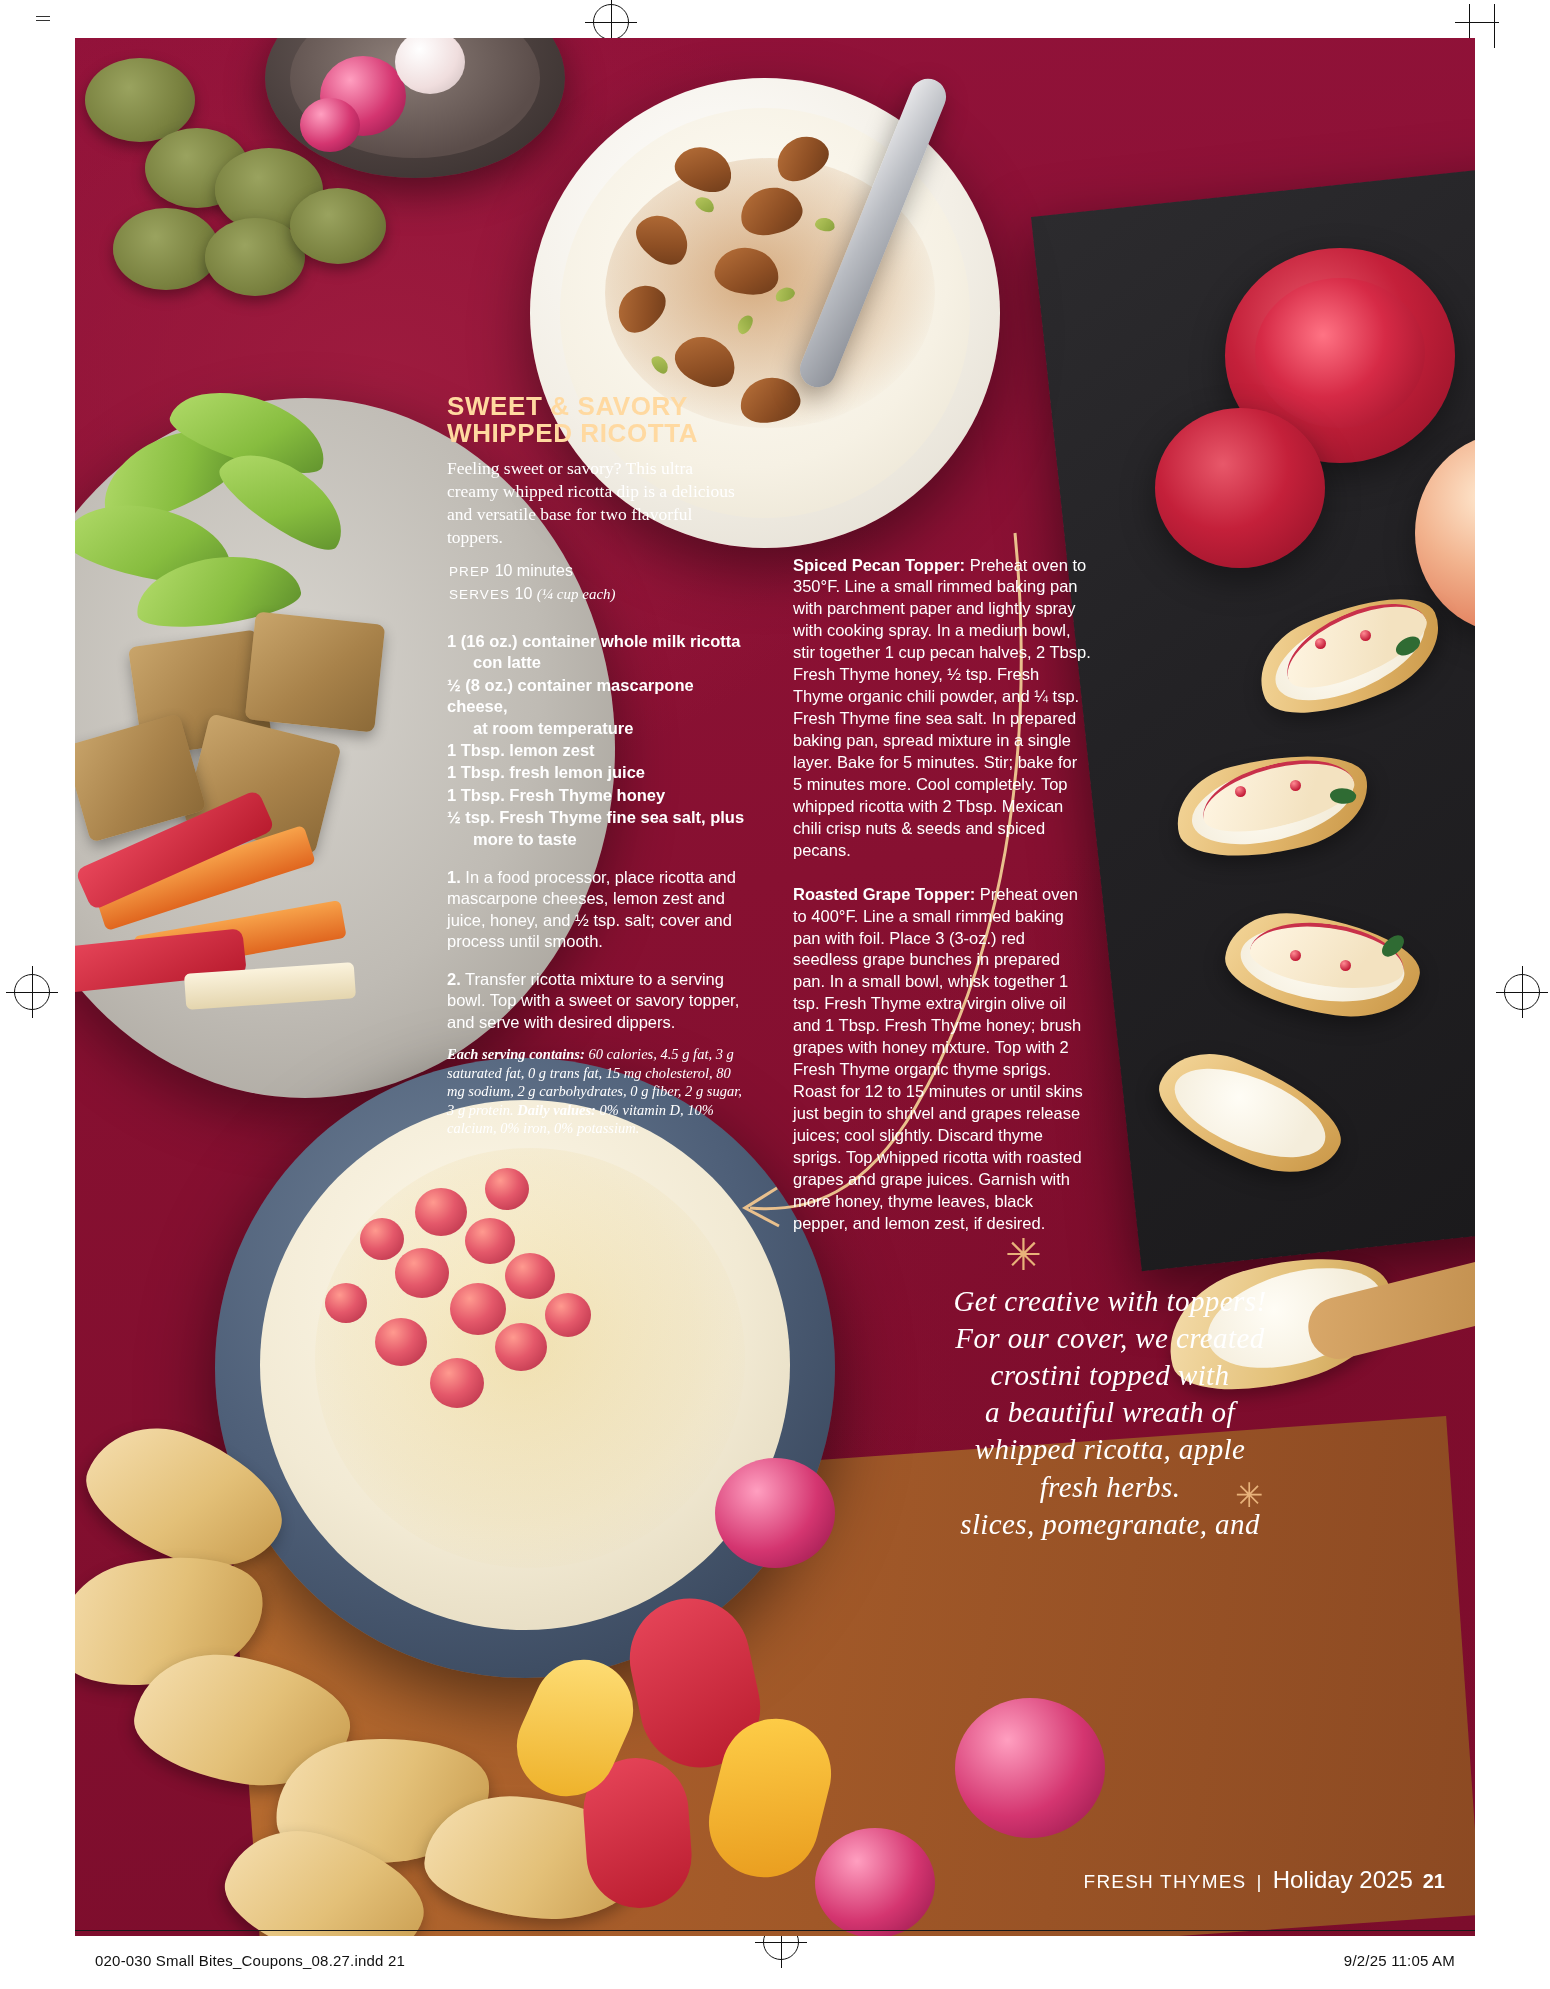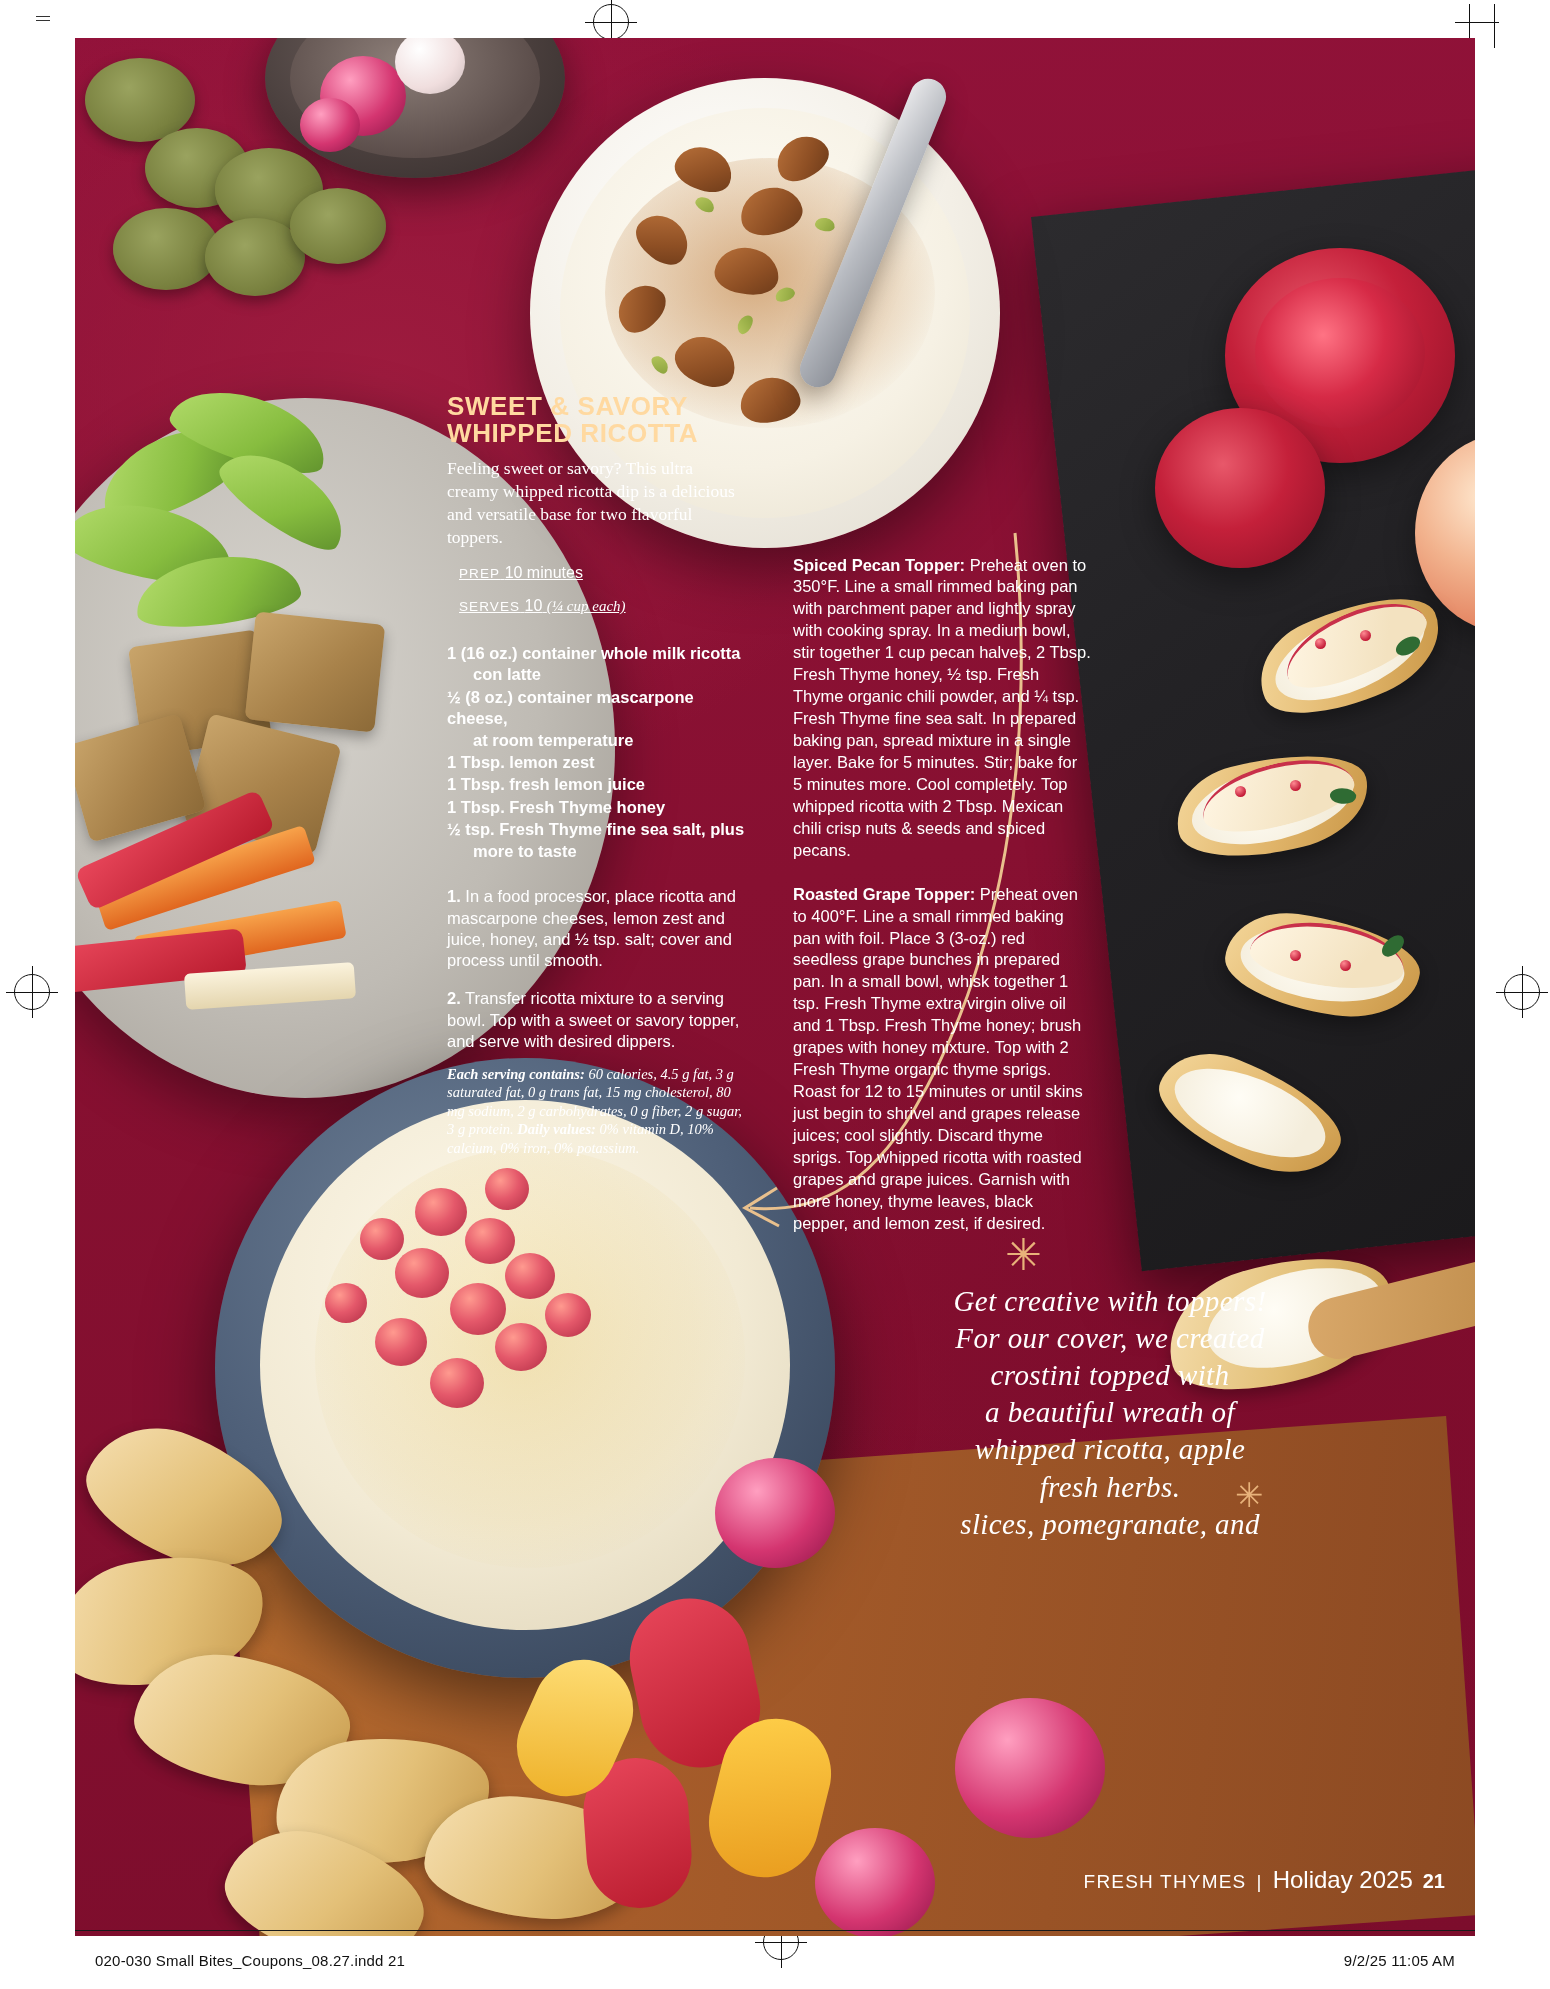--- a/index.html
+++ b/index.html
@@ -307,22 +307,21 @@
     font-family: "Liberation Serif", serif;
     font-size: 17.5px;
     line-height: 1.33;
     color: #ffffff;
     margin: 0 0 10px 0;
   }
   .meta-line {
     font-size: 16px;
     line-height: 1.35;
     color: #ffffff;
-    margin: 12px;
-    text-decoration: underline;
+    margin: 2px;
   }
   .meta-label {
     font-size: 13.5px;
     letter-spacing: 1.1px;
     text-transform: uppercase;
   }
   .meta-italic {
     font-family: "Liberation Serif", serif;
     font-style: italic;
     font-size: 15px;
@@ -337,21 +336,21 @@
     font-weight: bold;
     line-height: 1.3;
     margin-bottom: 1px;
     color: #ffffff;
   }
   .ingredients li .cont {
     display: block;
     padding-left: 26px;
   }
   .steps {
-    margin: 24px 0 0 0;
+    margin: 16px 0 0 0;
   }
   .step {
     font-size: 16.5px;
     line-height: 1.3;
     color: #ffffff;
     margin-bottom: 11px;
   }
   .step b { font-weight: bold; }
   .nutrition {
     font-family: "Liberation Serif", serif;

